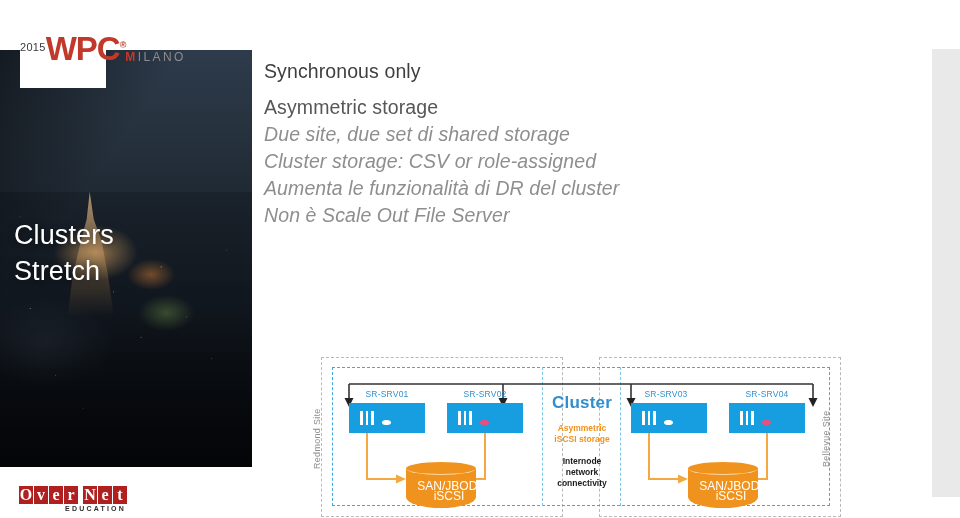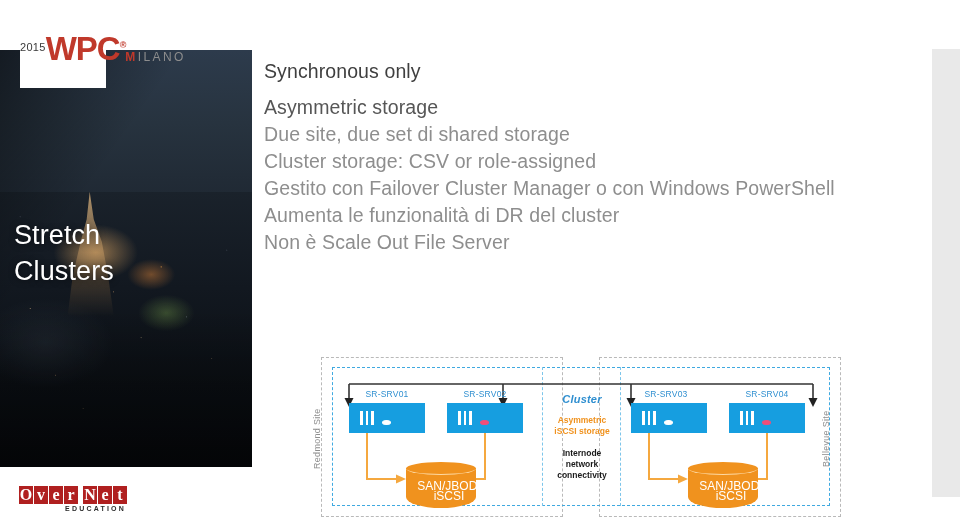--- a/index.html
+++ b/index.html
@@ -102,21 +102,21 @@
   }
 
   
   .content{ position:absolute; left:264px; top:58px; width:650px; }
   .line{
     font-size:19.5px; line-height:27px; letter-spacing:.1px;
     font-family:"Liberation Sans", sans-serif; white-space:nowrap;
   }
   .l-dark{ color:#3f3f3f; }
   .l-mid { color:#565656; }
-  .l-grey{ color:#8e8e8e; }
+  .l-grey{ color:#8e8e8e;font-style:italic; }
   .spacer{ height:9px; }
 
   
   .diagram{ position:absolute; left:321px; top:357px; width:520px; height:161px; }
   .site-outer{
     position:absolute; top:0; height:160px;
     border:1px dashed #b9b9b9;
   }
   .site-outer.left { left:0px;   width:242px; }
   .site-outer.right{ left:278px; width:242px; }
@@ -170,21 +170,21 @@
     border-bottom:1.5px solid #fdd9a3;
   }
   .cyl .txt{
     position:absolute; left:4px; top:20px; width:78px; text-align:center;
     font-size:12px; color:#ffffff; line-height:10px; font-weight:normal;
   }
 
   .center-col{
     position:absolute; left:226px; top:36px; width:70px; text-align:center;
   }
-  .c-cluster{ font-size:11px; font-weight:bold; color:#2f8fd0; letter-spacing:.2px;font-style:italic; }
+  .c-cluster{ font-size:17px; font-weight:bold; color:#2f8fd0; letter-spacing:.2px; }
   .c-asym{ font-size:8.5px; font-weight:bold; color:#f0921e; line-height:11px; margin-top:10px; }
   .c-inter{ font-size:8.5px; font-weight:bold; color:#1a1a1a; line-height:11px; margin-top:11px; }
 
   svg.wires{ position:absolute; left:0; top:0; width:520px; height:161px; overflow:visible; }
 </style>
 </head>
 <body>
 
 <div id="stage">
 
@@ -192,22 +192,22 @@
 
   <div class="photo">
     <div class="sky"></div>
     <div class="city"></div>
     <div class="duomo"></div>
     <div class="specks"></div>
     <div class="vignette"></div>
   </div>
 
   <div class="hero-title">
+    <div>Clusters</div>
     <div>Stretch</div>
-    <div>Clusters</div>
   </div>
 
   <div class="wpc">
     <div class="yr">2015</div>
     <div class="yr-rule"></div>
     <div class="wpc-main"><span>WPC</span><sup>®</sup></div>
     <div class="milano"><b>M</b><span>ILANO</span></div>
   </div>
 
   <div class="overnet">
@@ -223,21 +223,20 @@
       </div>
     <div class="on-edu">EDUCATION</div>
   </div>
 
   <div class="content" id="bullets">
       <div class="line l-dark">Synchronous only</div>
       <div class="spacer"></div>
       <div class="line l-mid">Asymmetric storage</div>
       <div class="line l-grey">Due site, due set di shared storage</div>
       <div class="line l-grey">Cluster storage: CSV or role-assigned</div>
-      <div class="line l-grey">Gestito con Failover Cluster Manager o con Windows PowerShell</div>
       <div class="line l-grey">Aumenta le funzionalità di DR del cluster</div>
       <div class="line l-grey">Non è Scale Out File Server</div>
     </div>
 
   <div class="diagram">
 
     <div class="site-outer left"></div>
     <div class="site-outer right"></div>
 
     <div class="cluster-box"></div>

